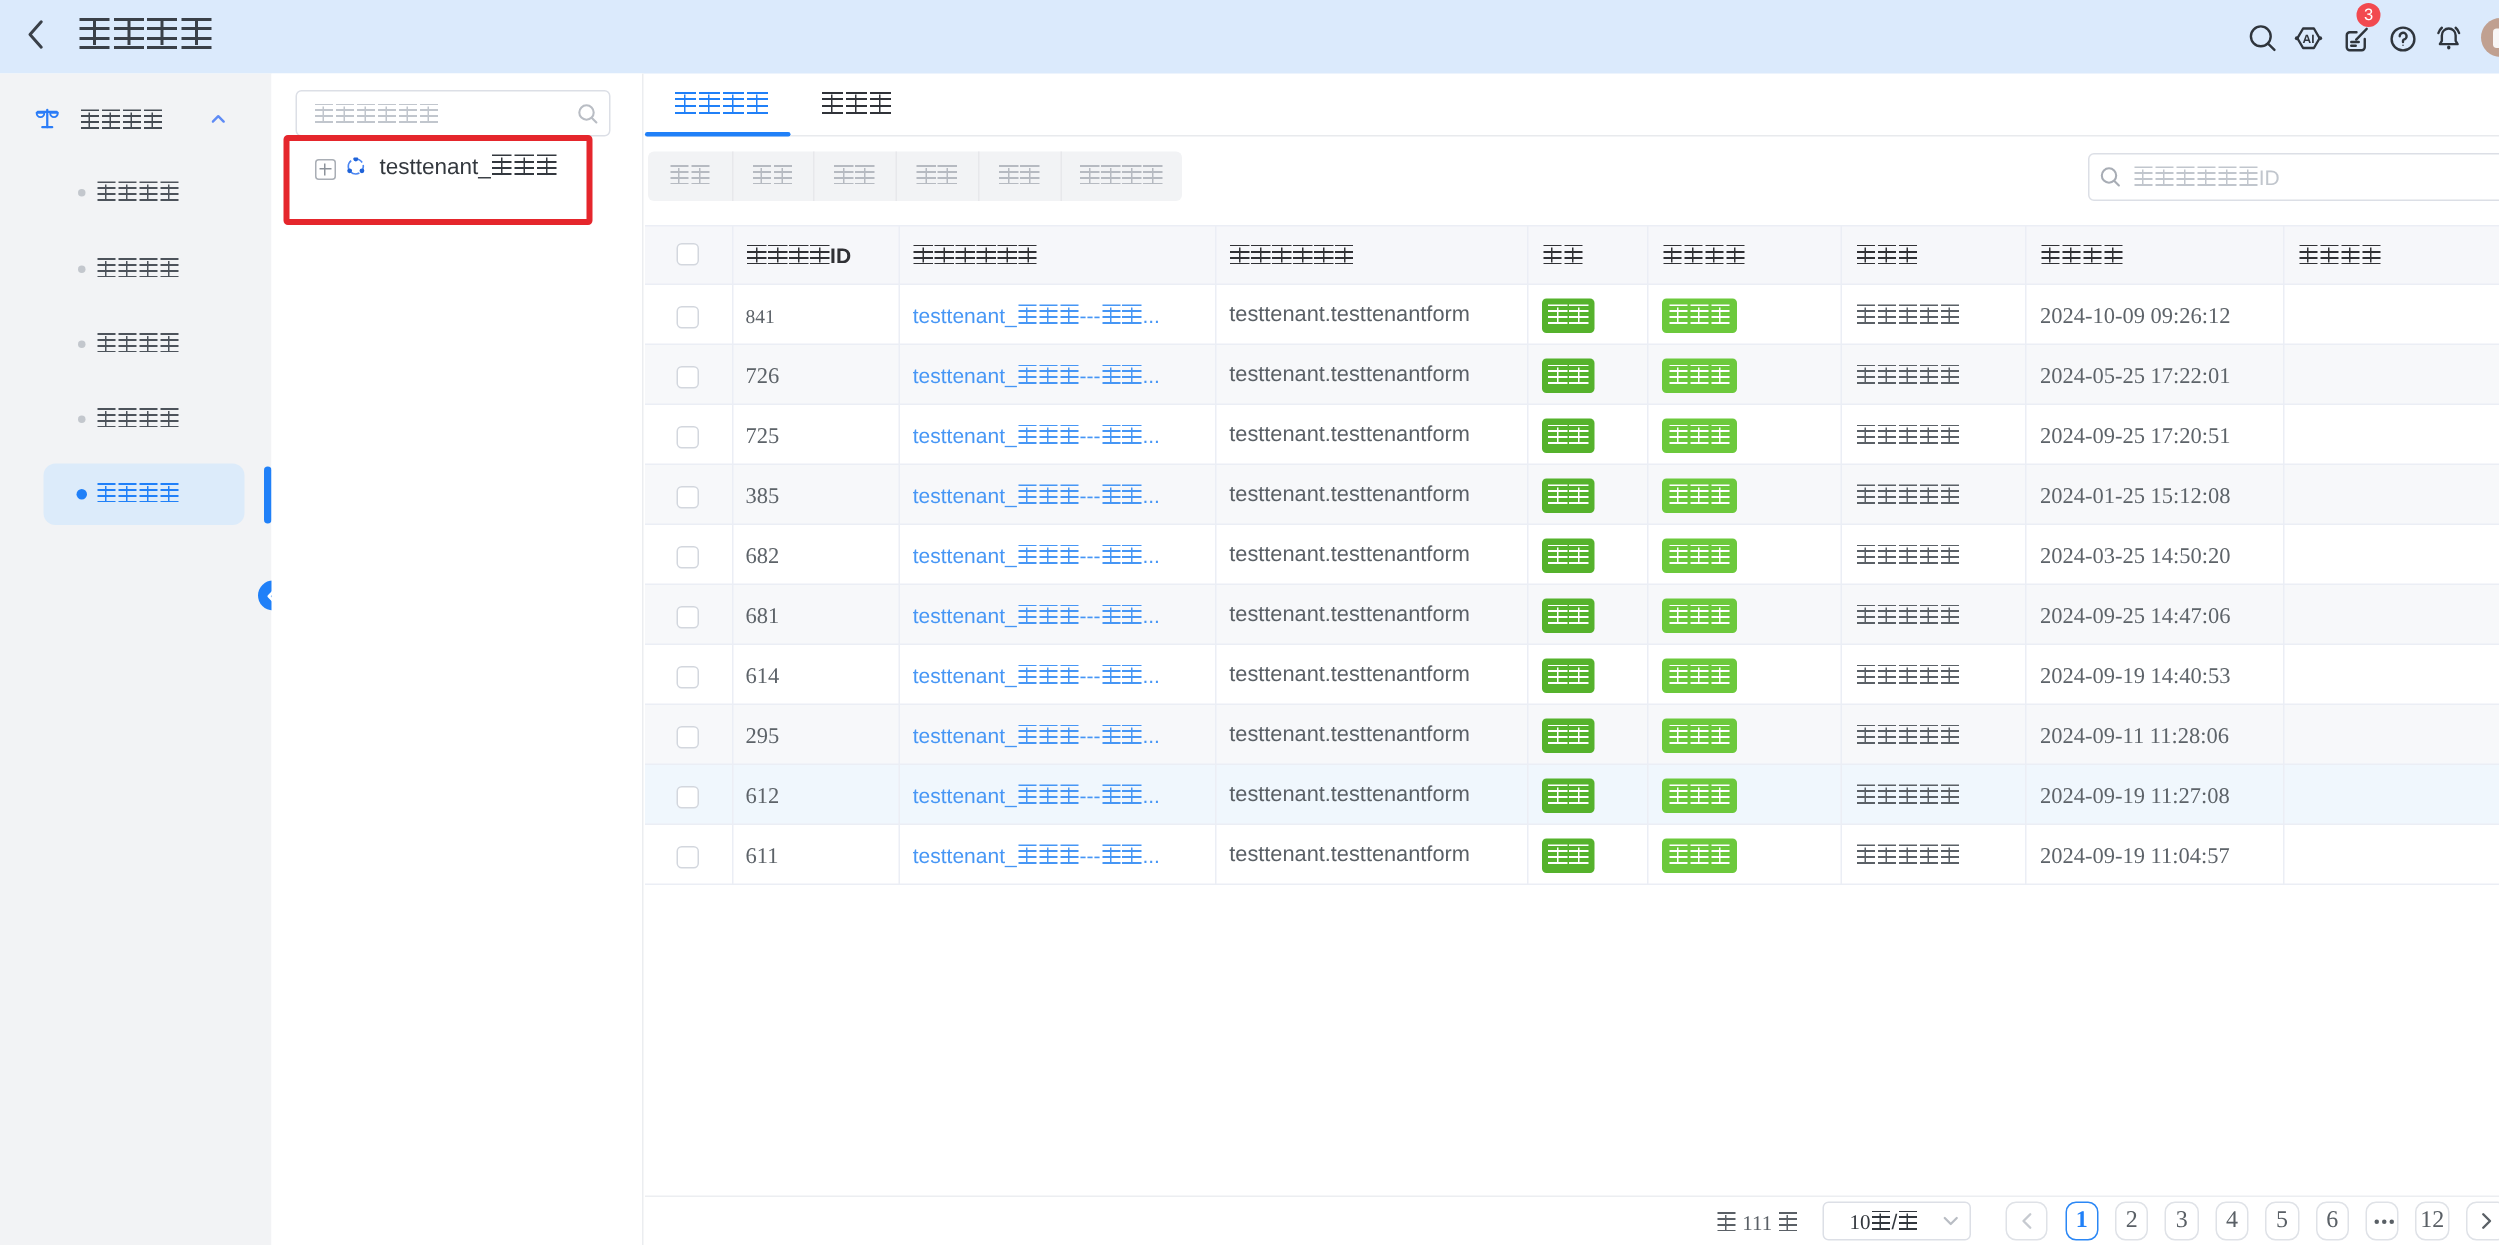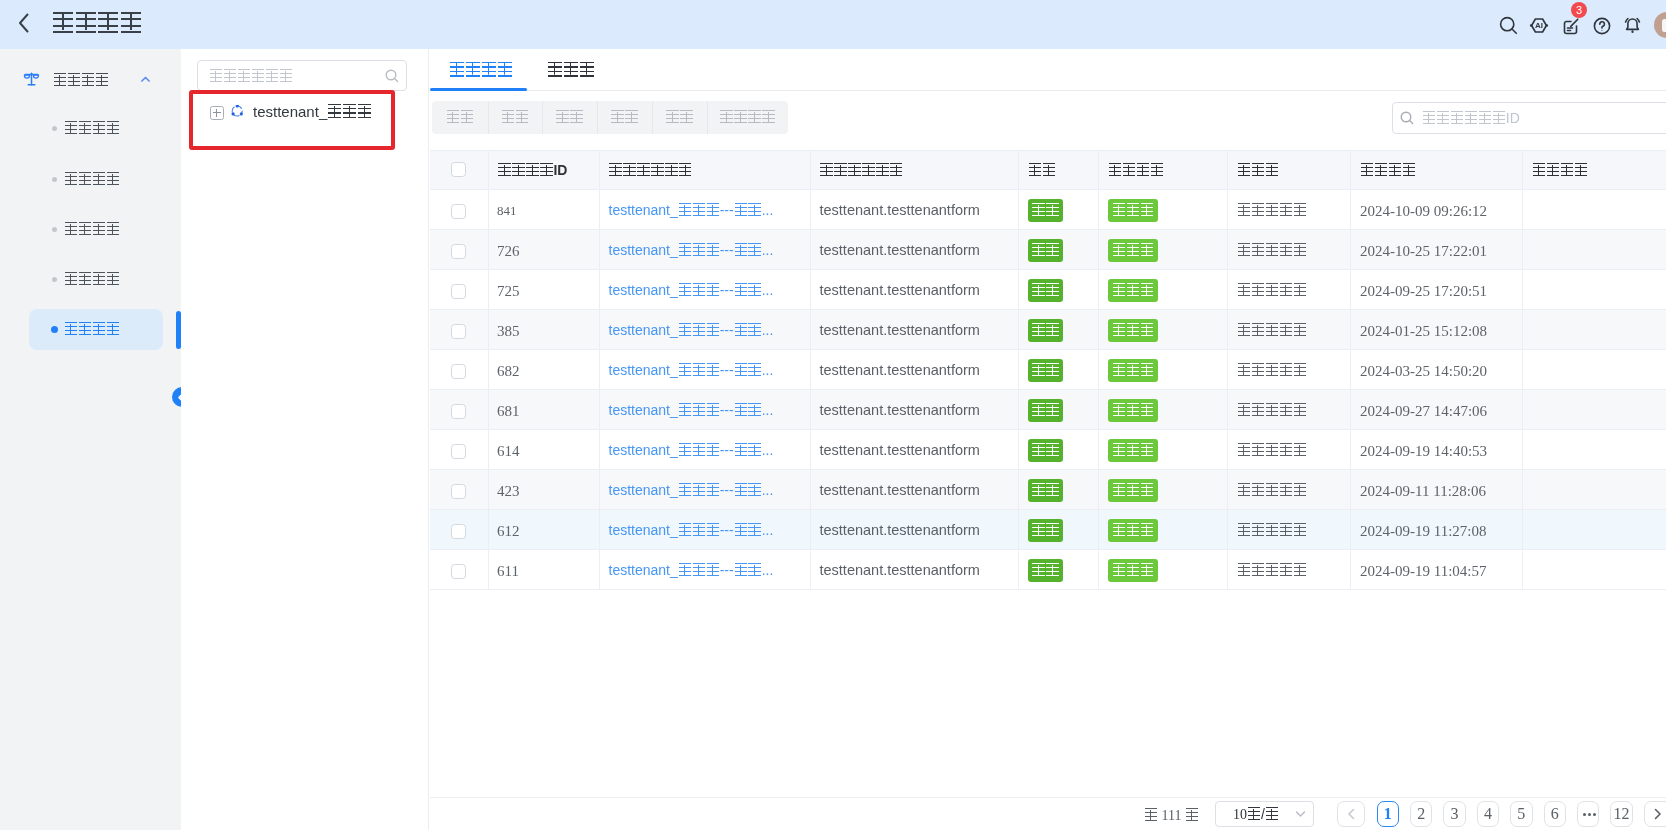--- a/index.html
+++ b/index.html
@@ -159,21 +159,21 @@
 <div class="ab" style="left:1227px;top:230px;width:1px;height:40px;background:#ebeef5"></div>
 <div class="ab" style="left:1350px;top:230px;width:1px;height:40px;background:#ebeef5"></div>
 <div class="ab" style="left:1522px;top:230px;width:1px;height:40px;background:#ebeef5"></div>
 <div class="ab" style="left:451px;top:244px;width:15px;height:15px;border:1px solid #d3d7de;border-radius:3.5px;background:#fff"></div>
 <div class="ab ser" style="left:497px;top:243px;font-size:15px;color:#5d6369">726</div>
 <div class="ab" style="left:608.5px;top:242px;font-size:14px;color:#4696f5">testtenant_<i class="z"></i><i class="z"></i><i class="z"></i>---<i class="z"></i><i class="z"></i>...</div>
 <div class="ab" style="left:819.5px;top:242px;font-size:14.5px;color:#5a6066">testtenant.testtenantform</div>
 <div class="ab" style="left:1028px;top:239px;width:35px;height:23px;background:#55b22c;border-radius:3px;color:#fff;font-size:14px;text-align:center;line-height:23px"><i class="z"></i><i class="z"></i></div>
 <div class="ab" style="left:1108px;top:239px;width:50px;height:23px;background:#6cc93c;border-radius:3px;color:#fff;font-size:14px;text-align:center;line-height:23px"><i class="z"></i><i class="z"></i><i class="z"></i></div>
 <div class="ab" style="left:1237px;top:242px;font-size:14px;color:#5a6066"><i class="z"></i><i class="z"></i><i class="z"></i><i class="z"></i><i class="z"></i></div>
-<div class="ab ser" style="left:1360px;top:243px;font-size:15px;color:#5d6369">2024-10-25 17:22:01</div>
+<div class="ab ser" style="left:1360px;top:243px;font-size:15px;color:#5d6369">2024-05-25 17:22:01</div>
 <div class="ab" style="left:430px;top:270px;width:1236px;height:40px;background:#fff;border-bottom:1px solid #ebeef5"></div>
 <div class="ab" style="left:487.5px;top:270px;width:1px;height:40px;background:#ebeef5"></div>
 <div class="ab" style="left:598.5px;top:270px;width:1px;height:40px;background:#ebeef5"></div>
 <div class="ab" style="left:809.5px;top:270px;width:1px;height:40px;background:#ebeef5"></div>
 <div class="ab" style="left:1018px;top:270px;width:1px;height:40px;background:#ebeef5"></div>
 <div class="ab" style="left:1098px;top:270px;width:1px;height:40px;background:#ebeef5"></div>
 <div class="ab" style="left:1227px;top:270px;width:1px;height:40px;background:#ebeef5"></div>
 <div class="ab" style="left:1350px;top:270px;width:1px;height:40px;background:#ebeef5"></div>
 <div class="ab" style="left:1522px;top:270px;width:1px;height:40px;background:#ebeef5"></div>
 <div class="ab" style="left:451px;top:284px;width:15px;height:15px;border:1px solid #d3d7de;border-radius:3.5px;background:#fff"></div>
@@ -227,21 +227,21 @@
 <div class="ab" style="left:1227px;top:390px;width:1px;height:40px;background:#ebeef5"></div>
 <div class="ab" style="left:1350px;top:390px;width:1px;height:40px;background:#ebeef5"></div>
 <div class="ab" style="left:1522px;top:390px;width:1px;height:40px;background:#ebeef5"></div>
 <div class="ab" style="left:451px;top:404px;width:15px;height:15px;border:1px solid #d3d7de;border-radius:3.5px;background:#fff"></div>
 <div class="ab ser" style="left:497px;top:403px;font-size:15px;color:#5d6369">681</div>
 <div class="ab" style="left:608.5px;top:402px;font-size:14px;color:#4696f5">testtenant_<i class="z"></i><i class="z"></i><i class="z"></i>---<i class="z"></i><i class="z"></i>...</div>
 <div class="ab" style="left:819.5px;top:402px;font-size:14.5px;color:#5a6066">testtenant.testtenantform</div>
 <div class="ab" style="left:1028px;top:399px;width:35px;height:23px;background:#55b22c;border-radius:3px;color:#fff;font-size:14px;text-align:center;line-height:23px"><i class="z"></i><i class="z"></i></div>
 <div class="ab" style="left:1108px;top:399px;width:50px;height:23px;background:#6cc93c;border-radius:3px;color:#fff;font-size:14px;text-align:center;line-height:23px"><i class="z"></i><i class="z"></i><i class="z"></i></div>
 <div class="ab" style="left:1237px;top:402px;font-size:14px;color:#5a6066"><i class="z"></i><i class="z"></i><i class="z"></i><i class="z"></i><i class="z"></i></div>
-<div class="ab ser" style="left:1360px;top:403px;font-size:15px;color:#5d6369">2024-09-27 14:47:06</div>
+<div class="ab ser" style="left:1360px;top:403px;font-size:15px;color:#5d6369">2024-09-25 14:47:06</div>
 <div class="ab" style="left:430px;top:430px;width:1236px;height:40px;background:#fff;border-bottom:1px solid #ebeef5"></div>
 <div class="ab" style="left:487.5px;top:430px;width:1px;height:40px;background:#ebeef5"></div>
 <div class="ab" style="left:598.5px;top:430px;width:1px;height:40px;background:#ebeef5"></div>
 <div class="ab" style="left:809.5px;top:430px;width:1px;height:40px;background:#ebeef5"></div>
 <div class="ab" style="left:1018px;top:430px;width:1px;height:40px;background:#ebeef5"></div>
 <div class="ab" style="left:1098px;top:430px;width:1px;height:40px;background:#ebeef5"></div>
 <div class="ab" style="left:1227px;top:430px;width:1px;height:40px;background:#ebeef5"></div>
 <div class="ab" style="left:1350px;top:430px;width:1px;height:40px;background:#ebeef5"></div>
 <div class="ab" style="left:1522px;top:430px;width:1px;height:40px;background:#ebeef5"></div>
 <div class="ab" style="left:451px;top:444px;width:15px;height:15px;border:1px solid #d3d7de;border-radius:3.5px;background:#fff"></div>
@@ -255,21 +255,21 @@
 <div class="ab" style="left:430px;top:470px;width:1236px;height:40px;background:#f7f8fa;border-bottom:1px solid #ebeef5"></div>
 <div class="ab" style="left:487.5px;top:470px;width:1px;height:40px;background:#ebeef5"></div>
 <div class="ab" style="left:598.5px;top:470px;width:1px;height:40px;background:#ebeef5"></div>
 <div class="ab" style="left:809.5px;top:470px;width:1px;height:40px;background:#ebeef5"></div>
 <div class="ab" style="left:1018px;top:470px;width:1px;height:40px;background:#ebeef5"></div>
 <div class="ab" style="left:1098px;top:470px;width:1px;height:40px;background:#ebeef5"></div>
 <div class="ab" style="left:1227px;top:470px;width:1px;height:40px;background:#ebeef5"></div>
 <div class="ab" style="left:1350px;top:470px;width:1px;height:40px;background:#ebeef5"></div>
 <div class="ab" style="left:1522px;top:470px;width:1px;height:40px;background:#ebeef5"></div>
 <div class="ab" style="left:451px;top:484px;width:15px;height:15px;border:1px solid #d3d7de;border-radius:3.5px;background:#fff"></div>
-<div class="ab ser" style="left:497px;top:483px;font-size:15px;color:#5d6369">423</div>
+<div class="ab ser" style="left:497px;top:483px;font-size:15px;color:#5d6369">295</div>
 <div class="ab" style="left:608.5px;top:482px;font-size:14px;color:#4696f5">testtenant_<i class="z"></i><i class="z"></i><i class="z"></i>---<i class="z"></i><i class="z"></i>...</div>
 <div class="ab" style="left:819.5px;top:482px;font-size:14.5px;color:#5a6066">testtenant.testtenantform</div>
 <div class="ab" style="left:1028px;top:479px;width:35px;height:23px;background:#55b22c;border-radius:3px;color:#fff;font-size:14px;text-align:center;line-height:23px"><i class="z"></i><i class="z"></i></div>
 <div class="ab" style="left:1108px;top:479px;width:50px;height:23px;background:#6cc93c;border-radius:3px;color:#fff;font-size:14px;text-align:center;line-height:23px"><i class="z"></i><i class="z"></i><i class="z"></i></div>
 <div class="ab" style="left:1237px;top:482px;font-size:14px;color:#5a6066"><i class="z"></i><i class="z"></i><i class="z"></i><i class="z"></i><i class="z"></i></div>
 <div class="ab ser" style="left:1360px;top:483px;font-size:15px;color:#5d6369">2024-09-11 11:28:06</div>
 <div class="ab" style="left:430px;top:510px;width:1236px;height:40px;background:#f0f7fd;border-bottom:1px solid #ebeef5"></div>
 <div class="ab" style="left:487.5px;top:510px;width:1px;height:40px;background:#ebeef5"></div>
 <div class="ab" style="left:598.5px;top:510px;width:1px;height:40px;background:#ebeef5"></div>
 <div class="ab" style="left:809.5px;top:510px;width:1px;height:40px;background:#ebeef5"></div>

